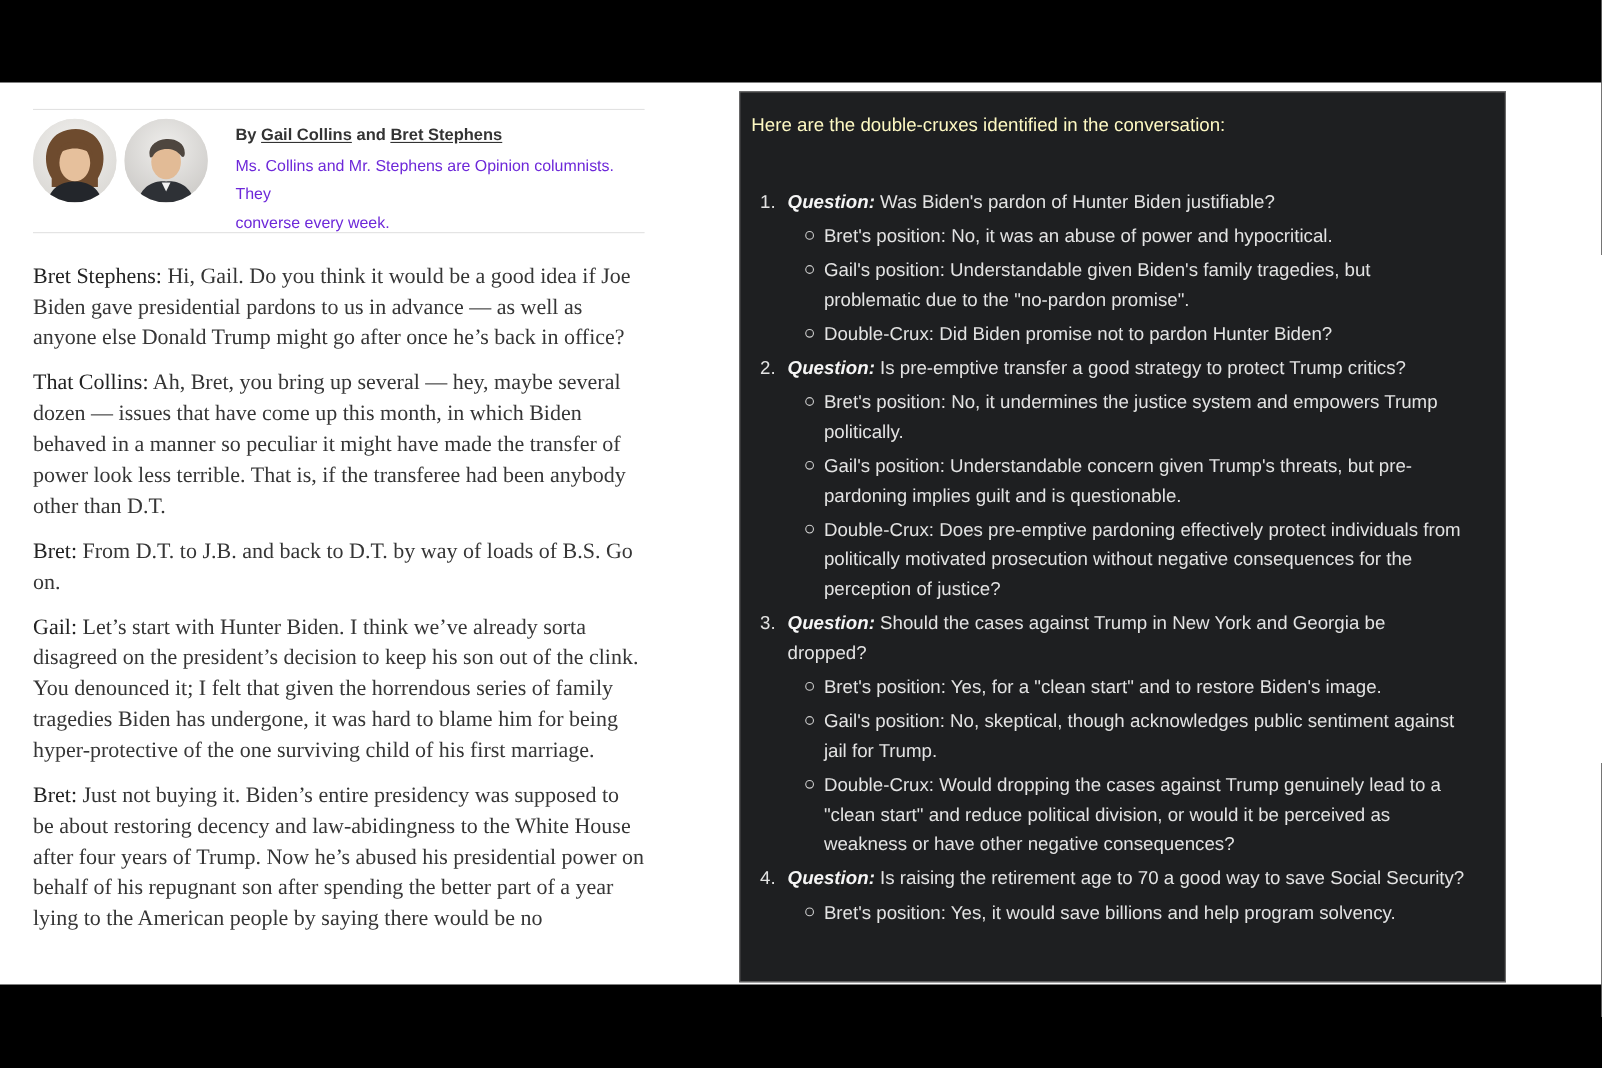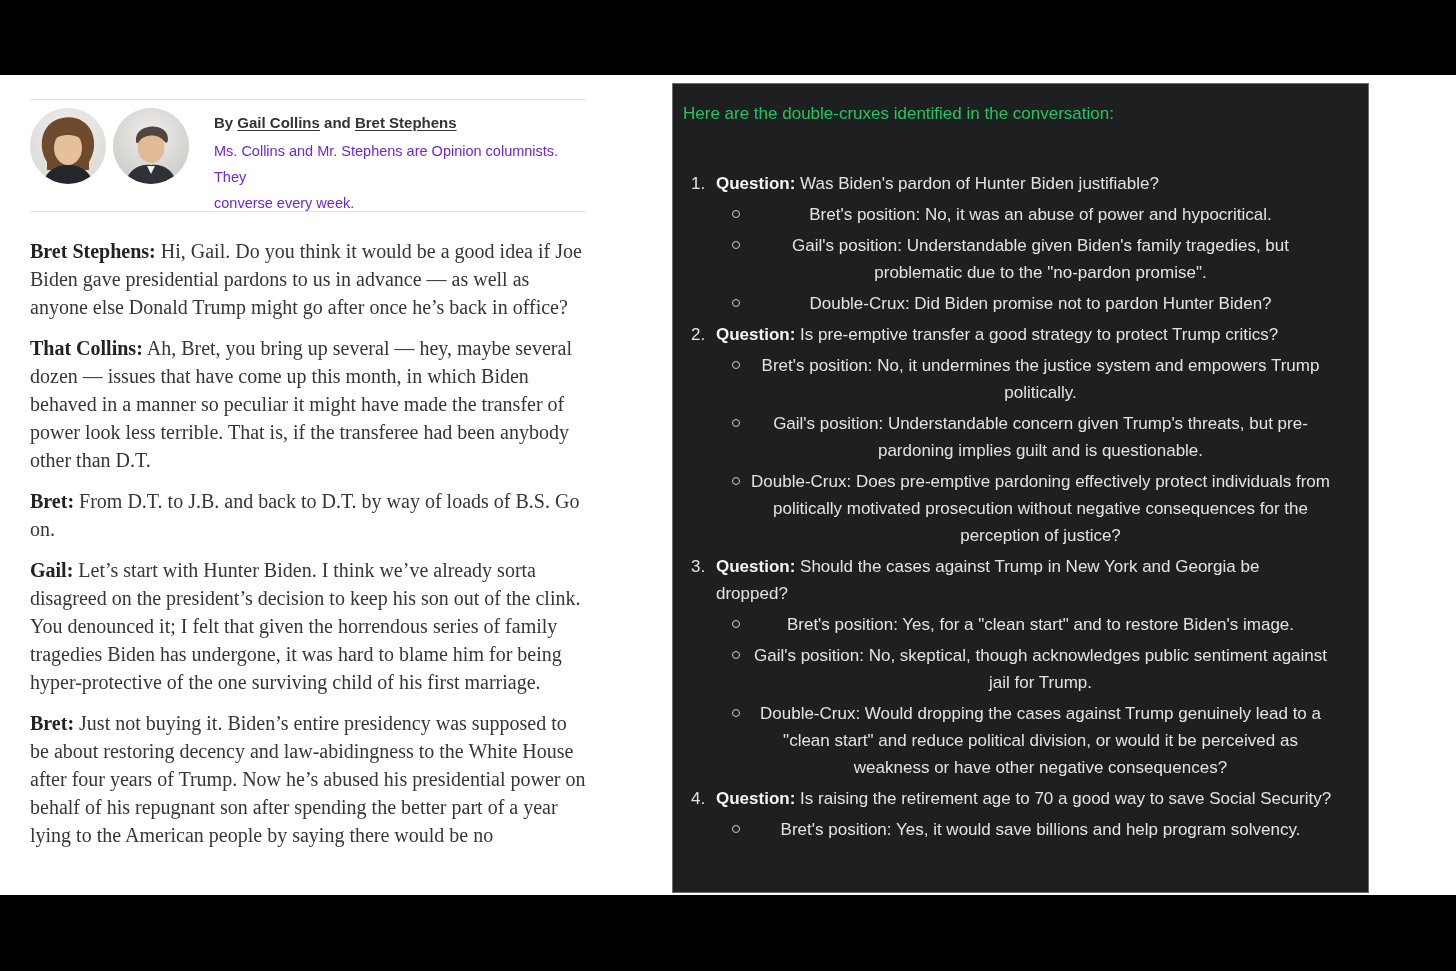--- a/index.html
+++ b/index.html
@@ -19,33 +19,33 @@
   .avatar{width:76px;height:76px;border-radius:50%;overflow:hidden;flex:none;background:#e8e6e3;}
   .avatar + .avatar{margin-left:7px;}
   .avatar svg{display:block;width:76px;height:76px;}
   .byline-text{margin-left:11px;padding-top:6px;}
   .byline{font-size:15px;font-weight:bold;color:#333;}
   .byline a{color:#333;text-decoration:underline;text-underline-offset:2px;cursor:pointer;}
   .byline-desc{margin-top:7px;font-size:14.5px;line-height:26px;color:#6d28d9;}
   .paras{padding-top:25px;font-family:"Liberation Serif","DejaVu Serif",serif;
          font-size:20px;line-height:28px;color:#363636;}
   .para{margin:0 0 13px 0;}
-  .speaker{font-weight:bold;color:#222;}
+  .speaker{font-weight:normal;color:#222;}
 
   
   .panel{position:absolute;left:672px;top:83px;width:697px;height:810px;box-sizing:border-box;
          background:#1e1f21;border:1px solid #6e6e6e;color:#e3e3e3;
          padding:16px 36px 0 10px;overflow:hidden;}
-  .intro{margin:0;font-size:17px;line-height:27px;color:#22c55e;}
+  .intro{margin:0;font-size:17px;line-height:27px;color:#fef9c3;}
   ol.dc{list-style:none;margin:43px 0 0 0;padding:0;font-size:17px;line-height:27px;}
   li.q{position:relative;padding-left:33px;margin-top:4px;}
   li.q .num{position:absolute;left:8px;top:0;color:#e3e3e3;}
-  .qlabel{font-weight:bold;color:#f5f5f5;}
+  .qlabel{font-weight:bold;color:#f5f5f5;font-style:italic;}
   ul.bullets{list-style:none;margin:0;padding:0;}
-  li.b{position:relative;padding-left:33px;margin-top:4px;text-align:center;}
+  li.b{position:relative;padding-left:33px;margin-top:4px;}
   li.b::before{content:"";position:absolute;left:16px;top:9px;width:8px;height:8px;
                border:1.5px solid #cfcfcf;border-radius:50%;box-sizing:border-box;}
 </style>
 </head>
 <body>
 
 <div class="stage">
 
   <div class="bar top"></div>
 

